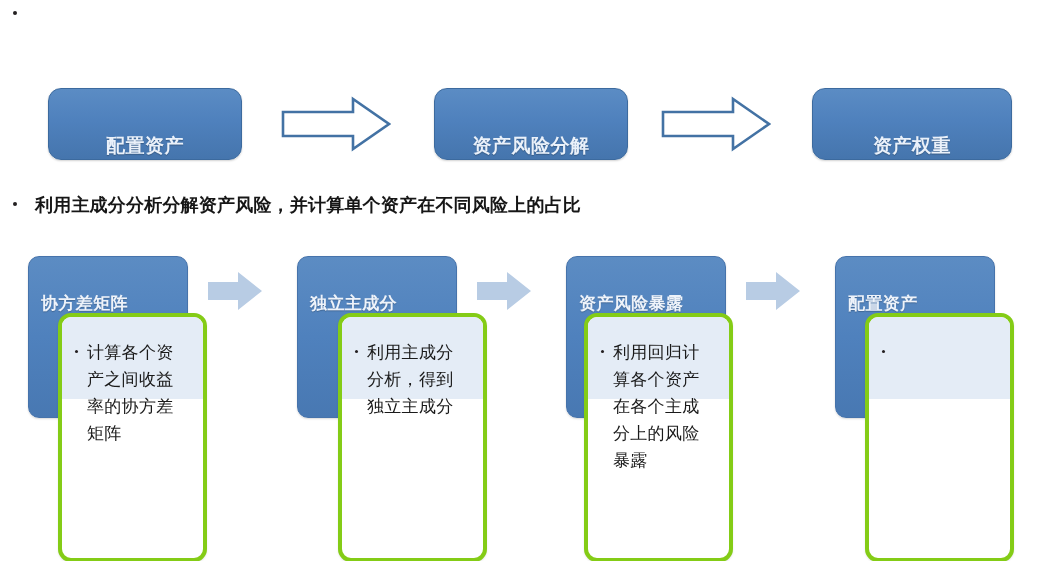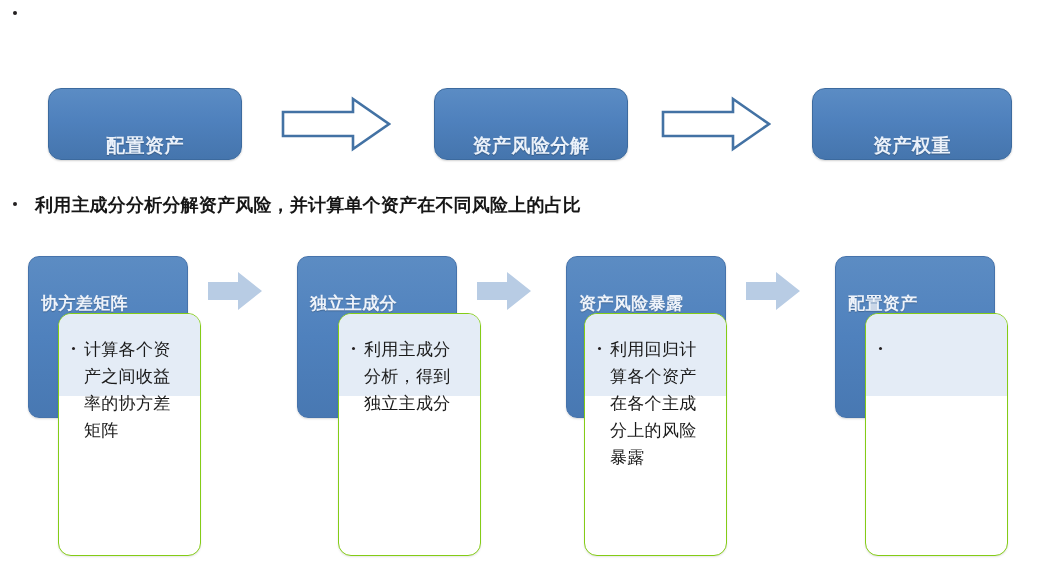--- a/index.html
+++ b/index.html
@@ -98,21 +98,21 @@
     white-space: nowrap;
     margin-top: 20px;
   }
 
   .proc-body {
     position: absolute;
     width: 141px;
     height: 241px;
     border-radius: 13px;
     background: #ffffff;
-    border: 1px solid #84cc16;
+    border: 4px solid #84cc16;
     box-shadow: 0 1px 2px rgba(0,0,0,0.10);
     overflow: hidden;
   }
   
   .proc-body-tint {
     position: absolute;
     left: 0; top: 0;
     width: 100%;
     height: 82px;
     background: rgba(226,234,245,0.92);

